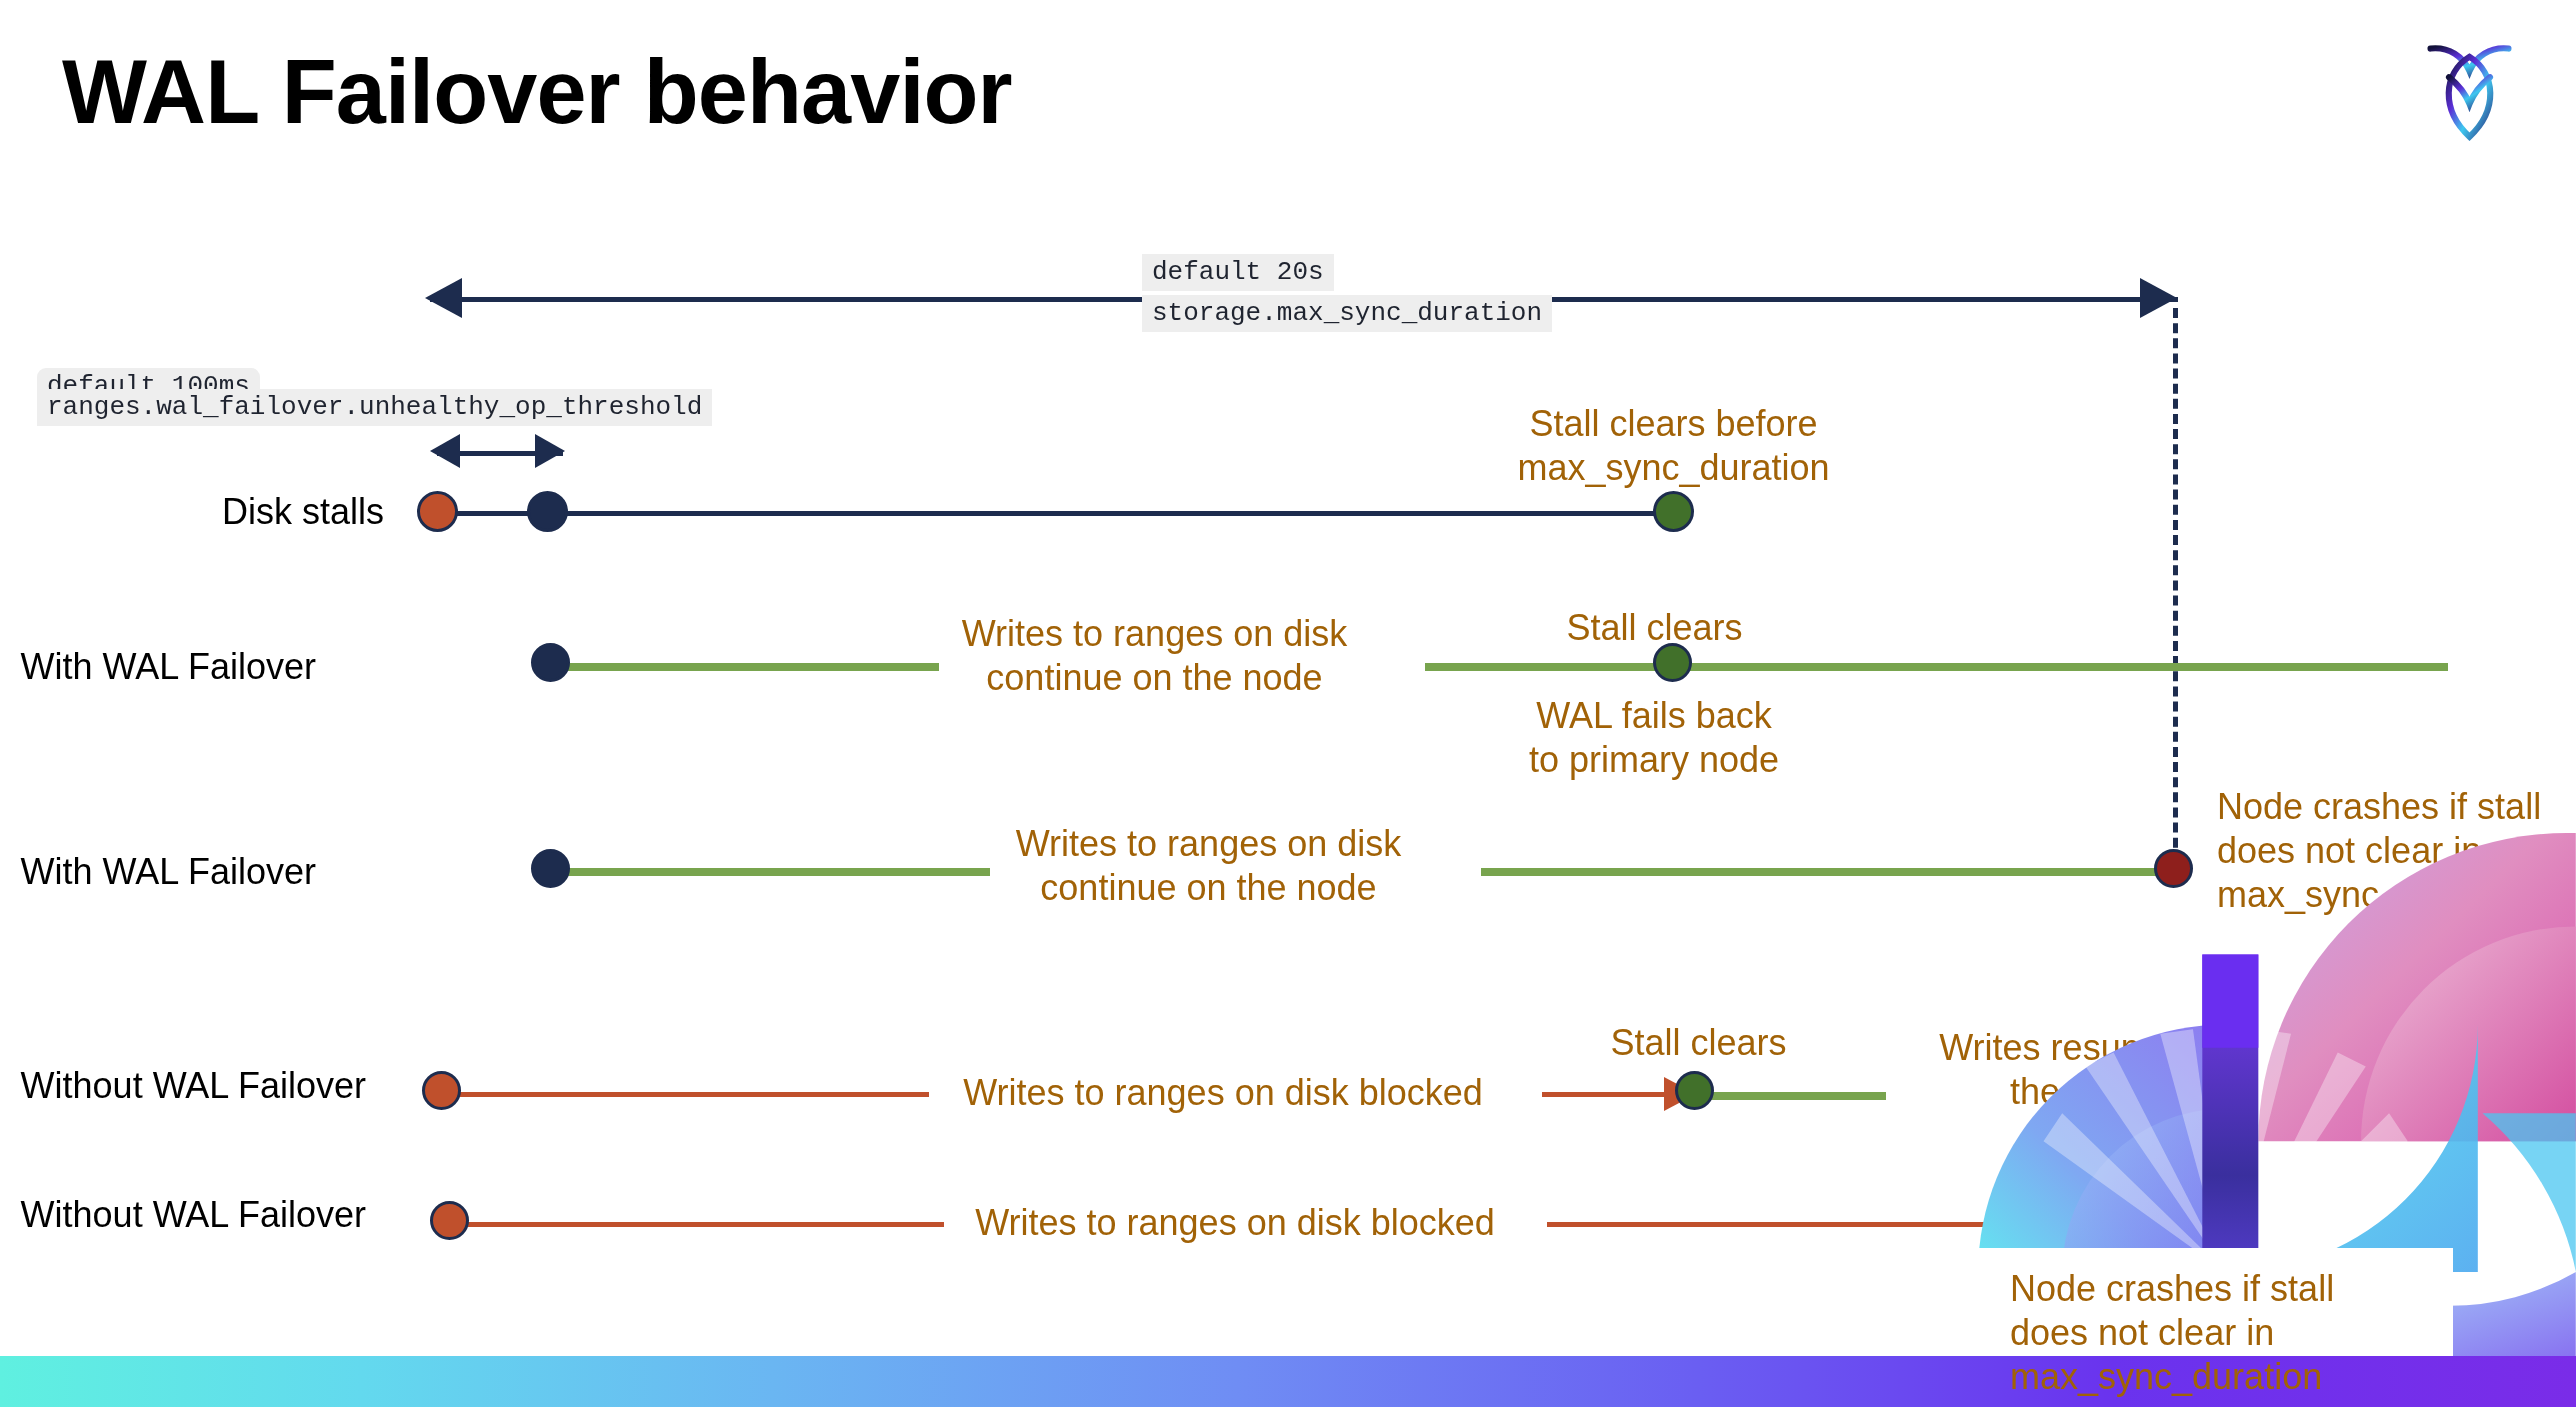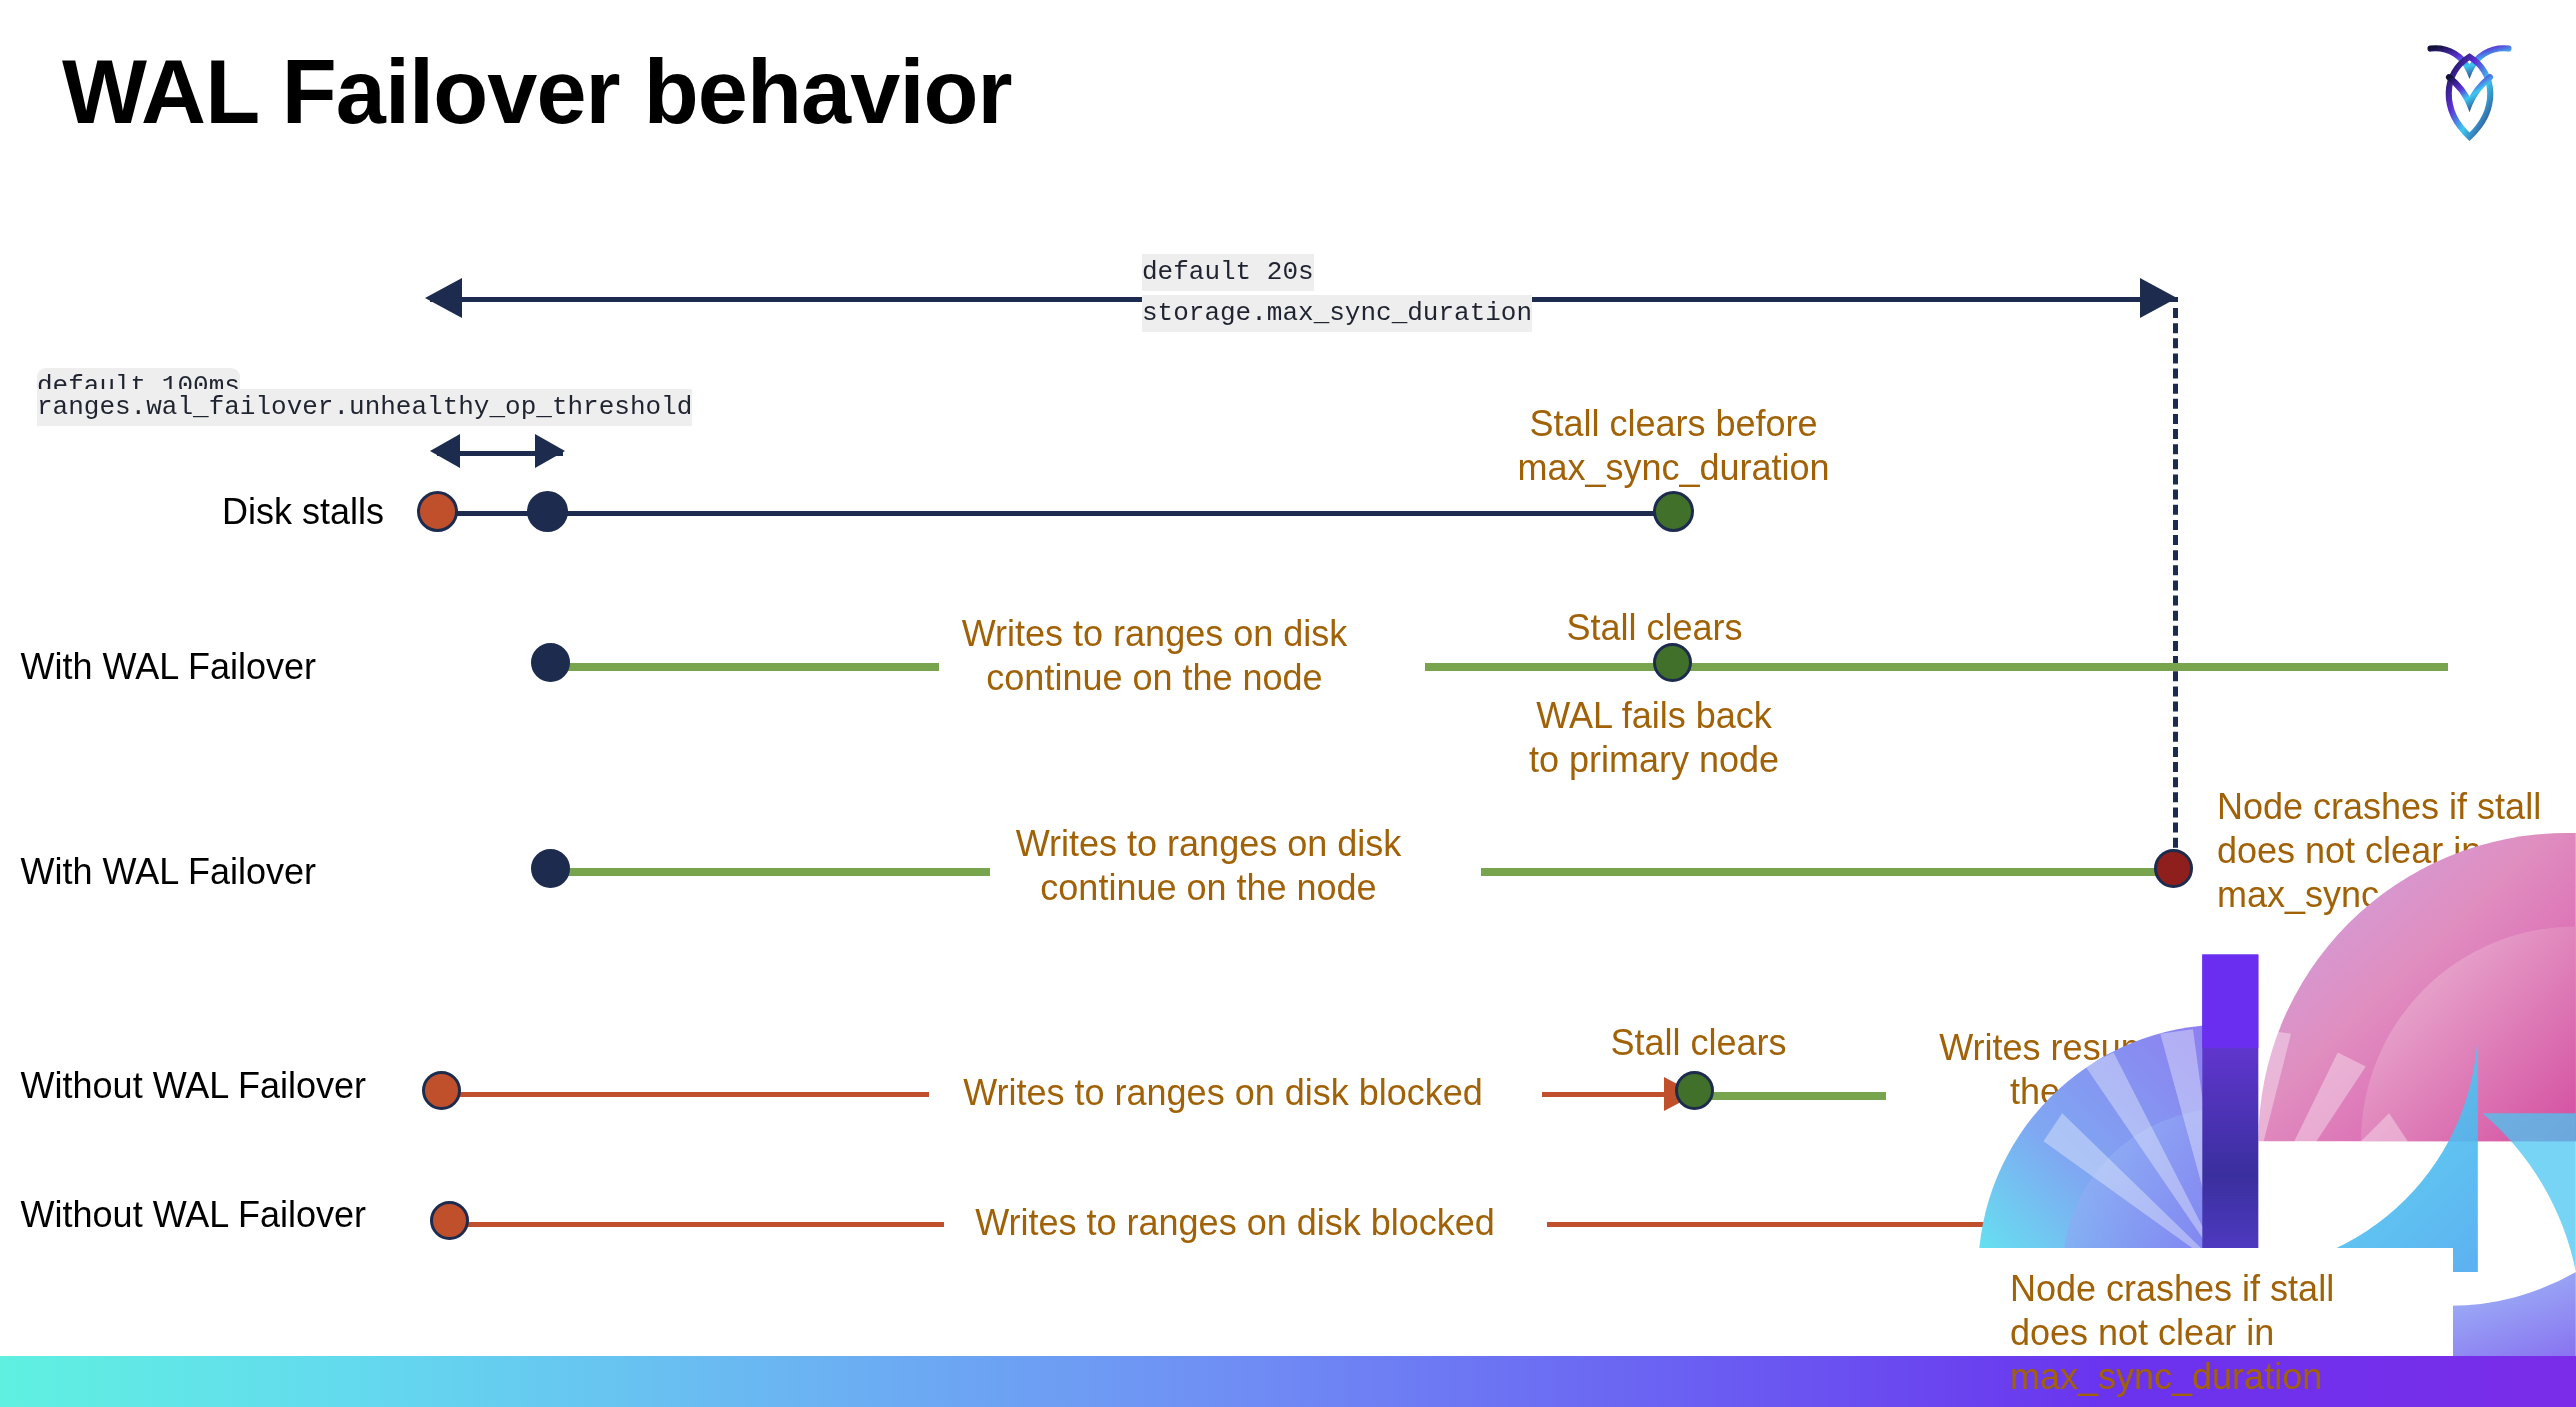--- a/index.html
+++ b/index.html
@@ -42,21 +42,21 @@
 
   
   .code-chip {
     position: absolute;
     font-family: "Liberation Mono", monospace;
     font-size: 26px;
     color: #1f2430;
     background: #eeeeee;
     line-height: 1.42;
     white-space: nowrap;
-    padding: 0 0;
+    padding: 0 10px;
   }
 
   
   .row-label {
     position: absolute;
     font-size: 36px;
     color: #000000;
     white-space: nowrap;
     line-height: 1.1;
   }

